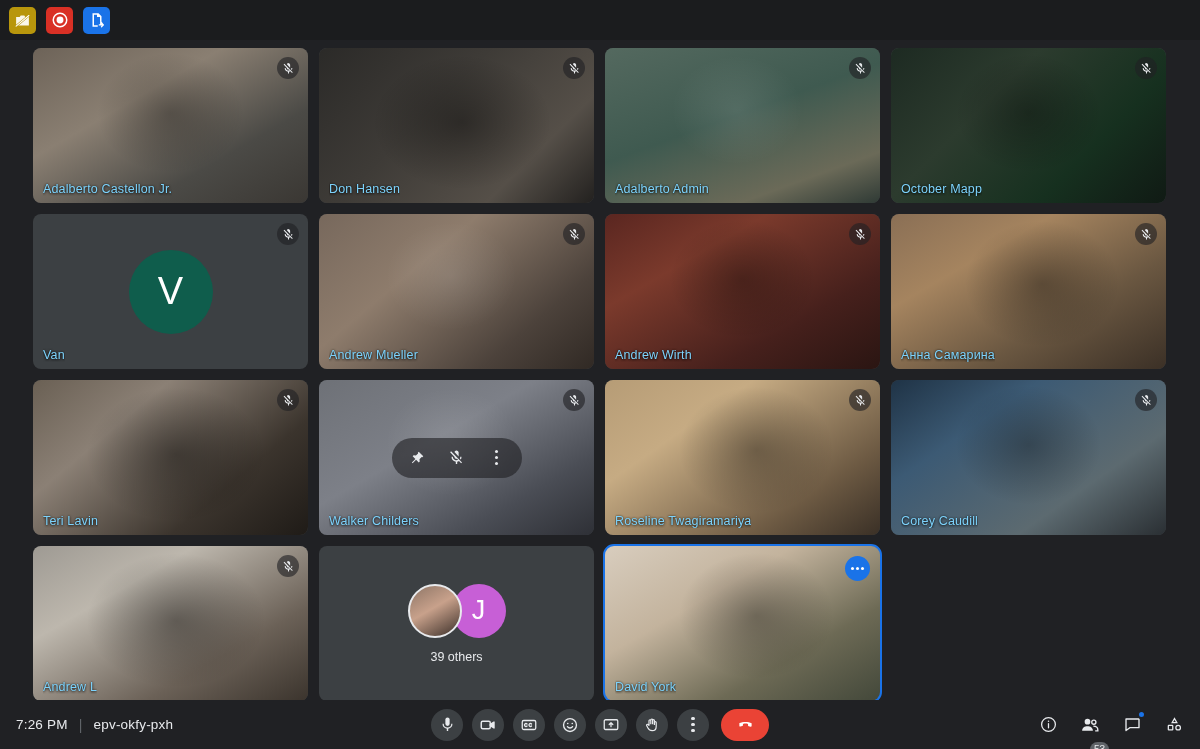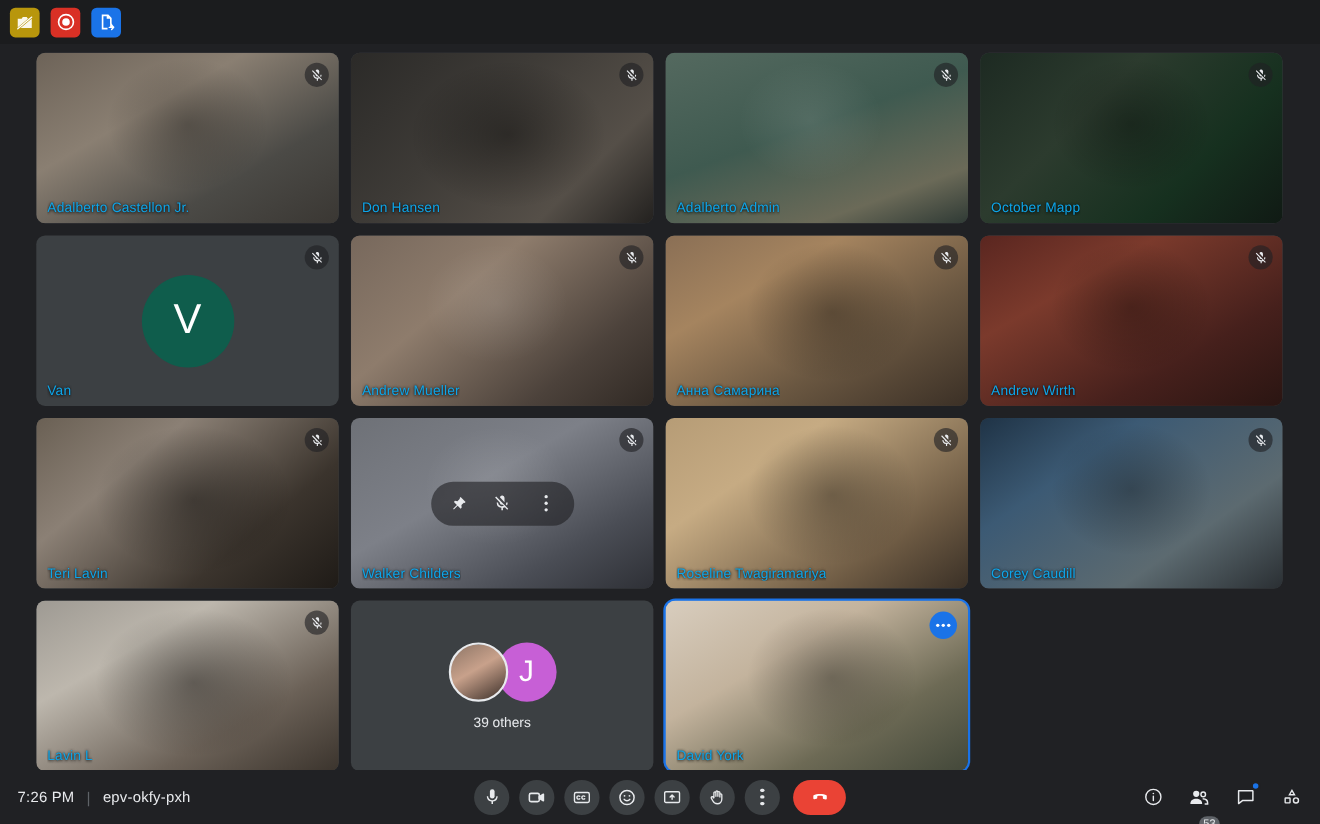--- a/index.html
+++ b/index.html
@@ -51,21 +51,21 @@
     background: #3c4043;
     cursor: pointer;
   }
   .tile.self { outline: 3px solid #1a73e8; outline-offset: -1px; border-radius: 9px; text-align: center; }
 
   .tile-bg { position: absolute; inset: 0; }
 
   .name {
     position: absolute;
     left: 10px; bottom: 7px;
-    color: #0ea5e9;
+    color: #7dd3fc;
     font-size: 12.5px;
     letter-spacing: .15px;
     text-shadow: 0 1px 3px rgba(0,0,0,.75), 0 0 2px rgba(0,0,0,.6);
     z-index: 6;
     white-space: nowrap;
     max-width: 250px; overflow: hidden;
   }
 
   .mute-badge {
     position: absolute; top: 9px; right: 9px;
@@ -265,40 +265,40 @@
        <div class="tile-bg" style="background:radial-gradient(ellipse 34% 50% at 48% 40%, rgba(255,255,255,.10), transparent 70%)"></div>
         <div class="mute-badge">
     <svg viewBox="0 0 24 24" fill="#e8eaed">
       <path d="M15 10.6V5a3 3 0 0 0-5.9-.7l5.9 6.3z"></path>
       <path d="M17.3 11a5.2 5.2 0 0 1-.6 2.4l1.5 1.5A7 7 0 0 0 19 11h-1.7zM4.3 3.3L3 4.6l6 6.4V11a3 3 0 0 0 3 3c.3 0 .6 0 .9-.1l1.3 1.4A5.2 5.2 0 0 1 6.7 11H5a7 7 0 0 0 6 6.9V21h2v-3.1c.9-.1 1.8-.4 2.5-.9l3 3.2 1.3-1.3L4.3 3.3z"></path>
     </svg>
   </div>
         <div class="name">Andrew Mueller</div>
       </div>
       <div class="tile">
+        <div class="tile-bg" style="background:linear-gradient(150deg,#5a2620 0%,#7b3a2c 30%,#46201c 70%,#2a1512 100%)"></div>
+       <div class="tile-bg" style="background:radial-gradient(ellipse 38% 55% at 50% 42%, rgba(0,0,0,.28), transparent 70%)"></div>
+        <div class="mute-badge">
+    <svg viewBox="0 0 24 24" fill="#e8eaed">
+      <path d="M15 10.6V5a3 3 0 0 0-5.9-.7l5.9 6.3z"></path>
+      <path d="M17.3 11a5.2 5.2 0 0 1-.6 2.4l1.5 1.5A7 7 0 0 0 19 11h-1.7zM4.3 3.3L3 4.6l6 6.4V11a3 3 0 0 0 3 3c.3 0 .6 0 .9-.1l1.3 1.4A5.2 5.2 0 0 1 6.7 11H5a7 7 0 0 0 6 6.9V21h2v-3.1c.9-.1 1.8-.4 2.5-.9l3 3.2 1.3-1.3L4.3 3.3z"></path>
+    </svg>
+  </div>
+        <div class="name">Andrew Wirth</div>
+      </div>
+      <div class="tile">
         <div class="tile-bg" style="background:linear-gradient(150deg,#8a6f55 0%,#a5845f 30%,#6a5741 65%,#3b3026 100%)"></div>
        <div class="tile-bg" style="background:radial-gradient(ellipse 40% 58% at 55% 45%, rgba(0,0,0,.30), transparent 70%)"></div>
         <div class="mute-badge">
     <svg viewBox="0 0 24 24" fill="#e8eaed">
       <path d="M15 10.6V5a3 3 0 0 0-5.9-.7l5.9 6.3z"></path>
       <path d="M17.3 11a5.2 5.2 0 0 1-.6 2.4l1.5 1.5A7 7 0 0 0 19 11h-1.7zM4.3 3.3L3 4.6l6 6.4V11a3 3 0 0 0 3 3c.3 0 .6 0 .9-.1l1.3 1.4A5.2 5.2 0 0 1 6.7 11H5a7 7 0 0 0 6 6.9V21h2v-3.1c.9-.1 1.8-.4 2.5-.9l3 3.2 1.3-1.3L4.3 3.3z"></path>
     </svg>
   </div>
         <div class="name">Анна Самарина</div>
-      </div>
-      <div class="tile">
-        <div class="tile-bg" style="background:linear-gradient(150deg,#5a2620 0%,#7b3a2c 30%,#46201c 70%,#2a1512 100%)"></div>
-       <div class="tile-bg" style="background:radial-gradient(ellipse 38% 55% at 50% 42%, rgba(0,0,0,.28), transparent 70%)"></div>
-        <div class="mute-badge">
-    <svg viewBox="0 0 24 24" fill="#e8eaed">
-      <path d="M15 10.6V5a3 3 0 0 0-5.9-.7l5.9 6.3z"></path>
-      <path d="M17.3 11a5.2 5.2 0 0 1-.6 2.4l1.5 1.5A7 7 0 0 0 19 11h-1.7zM4.3 3.3L3 4.6l6 6.4V11a3 3 0 0 0 3 3c.3 0 .6 0 .9-.1l1.3 1.4A5.2 5.2 0 0 1 6.7 11H5a7 7 0 0 0 6 6.9V21h2v-3.1c.9-.1 1.8-.4 2.5-.9l3 3.2 1.3-1.3L4.3 3.3z"></path>
-    </svg>
-  </div>
-        <div class="name">Andrew Wirth</div>
       </div>
       <div class="tile">
         <div class="tile-bg" style="background:linear-gradient(140deg,#6a6054 0%,#8b8075 30%,#3b342d 70%,#1f1b17 100%)"></div>
        <div class="tile-bg" style="background:radial-gradient(ellipse 45% 60% at 52% 48%, rgba(0,0,0,.35), transparent 72%)"></div>
         <div class="mute-badge">
     <svg viewBox="0 0 24 24" fill="#e8eaed">
       <path d="M15 10.6V5a3 3 0 0 0-5.9-.7l5.9 6.3z"></path>
       <path d="M17.3 11a5.2 5.2 0 0 1-.6 2.4l1.5 1.5A7 7 0 0 0 19 11h-1.7zM4.3 3.3L3 4.6l6 6.4V11a3 3 0 0 0 3 3c.3 0 .6 0 .9-.1l1.3 1.4A5.2 5.2 0 0 1 6.7 11H5a7 7 0 0 0 6 6.9V21h2v-3.1c.9-.1 1.8-.4 2.5-.9l3 3.2 1.3-1.3L4.3 3.3z"></path>
     </svg>
   </div>
@@ -359,21 +359,21 @@
       </div>
       <div class="tile">
         <div class="tile-bg" style="background:linear-gradient(150deg,#9e9a93 0%,#bdb7ad 30%,#6b6157 70%,#3b342d 100%)"></div>
        <div class="tile-bg" style="background:radial-gradient(ellipse 45% 60% at 52% 48%, rgba(0,0,0,.35), transparent 72%)"></div>
         <div class="mute-badge">
     <svg viewBox="0 0 24 24" fill="#e8eaed">
       <path d="M15 10.6V5a3 3 0 0 0-5.9-.7l5.9 6.3z"></path>
       <path d="M17.3 11a5.2 5.2 0 0 1-.6 2.4l1.5 1.5A7 7 0 0 0 19 11h-1.7zM4.3 3.3L3 4.6l6 6.4V11a3 3 0 0 0 3 3c.3 0 .6 0 .9-.1l1.3 1.4A5.2 5.2 0 0 1 6.7 11H5a7 7 0 0 0 6 6.9V21h2v-3.1c.9-.1 1.8-.4 2.5-.9l3 3.2 1.3-1.3L4.3 3.3z"></path>
     </svg>
   </div>
-        <div class="name">Lavin L</div>
+        <div class="name">Andrew L</div>
       </div>
       <div class="tile others-tile">
         <div class="others-avatars">
          <div class="oa photo" style="background:linear-gradient(150deg,#8d7566 0%,#c8a18b 45%,#3a2e28 100%)"></div>
          <div class="oa letter" style="background:#c75fd6">J</div>
        </div>
        <div class="others-label">39 others</div>
       </div>
       <div class="tile self">
         <div class="tile-bg" style="background:linear-gradient(150deg,#d8cdbe 0%,#c3b39d 35%,#6d6a55 70%,#43483a 100%)"></div>

